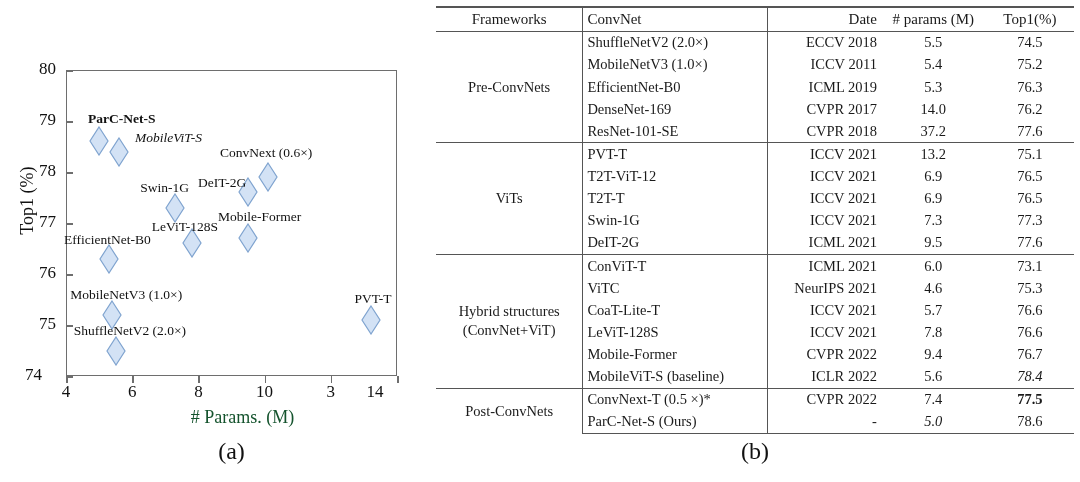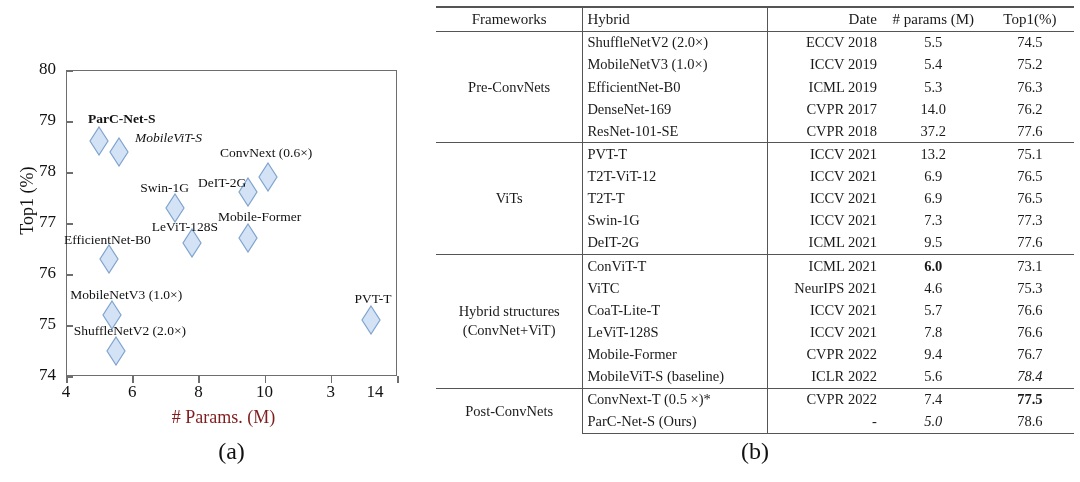--- a/index.html
+++ b/index.html
@@ -19,22 +19,22 @@
   .ytickmark{position:absolute;left:66px;width:7px;height:1.6px;background:#6e6e6e;}
   .xlab{position:absolute;width:40px;text-align:center;font-size:17px;color:#111;}
   .xtickmark{position:absolute;top:376px;width:1.6px;height:7px;background:#6e6e6e;}
 
   #yaxis-title{
     position:absolute;left:-38px;top:190px;width:130px;text-align:center;
     font-size:18px;transform:rotate(-90deg);transform-origin:center center;
     color:#111;
   }
   #xaxis-title{
-    position:absolute;left:58px;top:407px;width:331px;text-align:center;
-    font-size:18px;color:#7f1d1d;
+    position:absolute;left:77px;top:407px;width:331px;text-align:center;
+    font-size:18px;color:#14532d;
   }
   #caption-a{
     position:absolute;left:66px;top:438px;width:331px;text-align:center;
     font-size:24px;color:#111;
   }
 
   .pt{position:absolute;width:22px;height:30px;margin-left:-11px;margin-top:-15px;}
   .pt svg{display:block;width:22px;height:30px;}
   .ptlabel{
     position:absolute;font-size:13.5px;color:#111;white-space:nowrap;
@@ -77,21 +77,21 @@
 <body>
 
 <div id="panel-a">
 
   <div id="yaxis-title">Top1 (%)</div>
   <div id="xaxis-title"># Params. (M)</div>
 
   <div id="plot-frame"></div>
 
   <div id="y-axis-ticks">
-      <div class="ylab" style="left: 22px; top: 365px;">74</div>
+      <div class="ylab" style="left: 8px; top: 365px;">74</div>
       <div class="ytickmark" style="top: 376px;"></div>
       <div class="ylab" style="left: 22px; top: 314px;">75</div>
       <div class="ytickmark" style="top: 325px;"></div>
       <div class="ylab" style="left: 22px; top: 263px;">76</div>
       <div class="ytickmark" style="top: 274px;"></div>
       <div class="ylab" style="left: 22px; top: 212px;">77</div>
       <div class="ytickmark" style="top: 223px;"></div>
       <div class="ylab" style="left: 22px; top: 161px;">78</div>
       <div class="ytickmark" style="top: 172px;"></div>
       <div class="ylab" style="left: 22px; top: 110px;">79</div>
@@ -183,37 +183,37 @@
     </div>
 
   <div id="caption-a">(a)</div>
 </div>
 
 <div id="panel-b">
   <table id="cmp">
     <thead>
       <tr class="toprule">
         <th class="c-fw">Frameworks</th>
-        <th class="c-md">Hybrid</th>
+        <th class="c-md">ConvNet</th>
         <th class="c-dt">Date</th>
         <th class="c-pm"># params (M)</th>
         <th class="c-t1">Top1(%)</th>
       </tr>
     </thead>
     <tbody id="table-body">
         <tr class="thinrule">
           <td class="c-fw" rowspan="5">Pre-ConvNets</td>
           <td class="c-md">ShuffleNetV2 (2.0×)</td>
           <td class="c-dt">ECCV 2018</td>
           <td class="c-pm">5.5</td>
           <td class="c-t1">74.5</td>
         </tr>
         <tr>
           <td class="c-md">MobileNetV3 (1.0×)</td>
-          <td class="c-dt">ICCV 2019</td>
+          <td class="c-dt">ICCV 2011</td>
           <td class="c-pm">5.4</td>
           <td class="c-t1">75.2</td>
         </tr>
         <tr>
           <td class="c-md">EfficientNet-B0</td>
           <td class="c-dt">ICML 2019</td>
           <td class="c-pm">5.3</td>
           <td class="c-t1">76.3</td>
         </tr>
         <tr>
@@ -256,21 +256,21 @@
         <tr>
           <td class="c-md">DeIT-2G</td>
           <td class="c-dt">ICML 2021</td>
           <td class="c-pm">9.5</td>
           <td class="c-t1">77.6</td>
         </tr>
         <tr class="grouprule">
           <td class="c-fw" rowspan="6" style="border-top: 1.4px solid rgb(85, 85, 85);"><span>Hybrid structures</span><br><span>(ConvNet+ViT)</span></td>
           <td class="c-md" style="border-top: 1.4px solid rgb(85, 85, 85);">ConViT-T</td>
           <td class="c-dt" style="border-top: 1.4px solid rgb(85, 85, 85);">ICML 2021</td>
-          <td class="c-pm" style="border-top: 1.4px solid rgb(85, 85, 85); font-weight: bold;">6.0</td>
+          <td class="c-pm" style="border-top: 1.4px solid rgb(85, 85, 85);">6.0</td>
           <td class="c-t1" style="border-top: 1.4px solid rgb(85, 85, 85);">73.1</td>
         </tr>
         <tr>
           <td class="c-md">ViTC</td>
           <td class="c-dt">NeurIPS 2021</td>
           <td class="c-pm bold">4.6</td>
           <td class="c-t1">75.3</td>
         </tr>
         <tr>
           <td class="c-md">CoaT-Lite-T</td>

